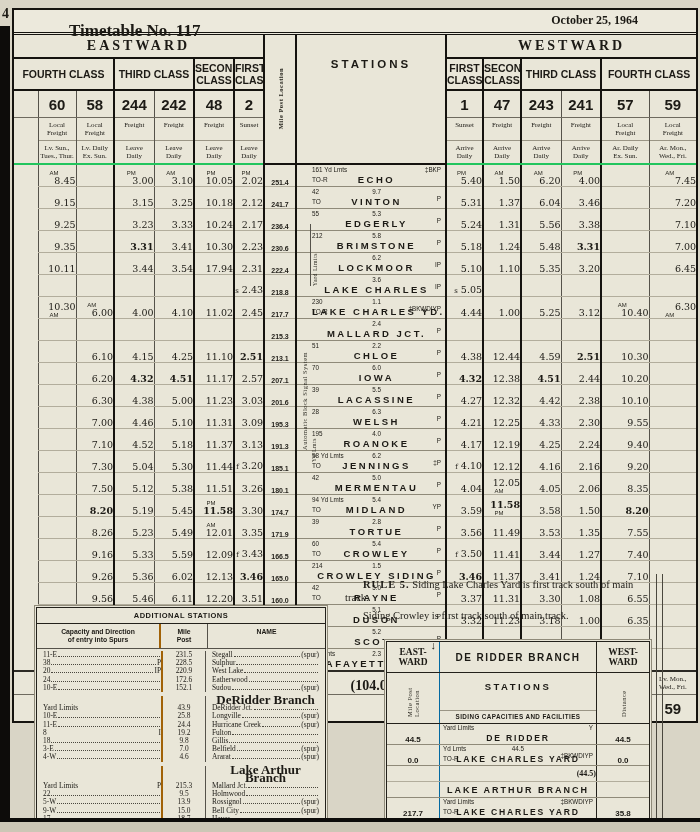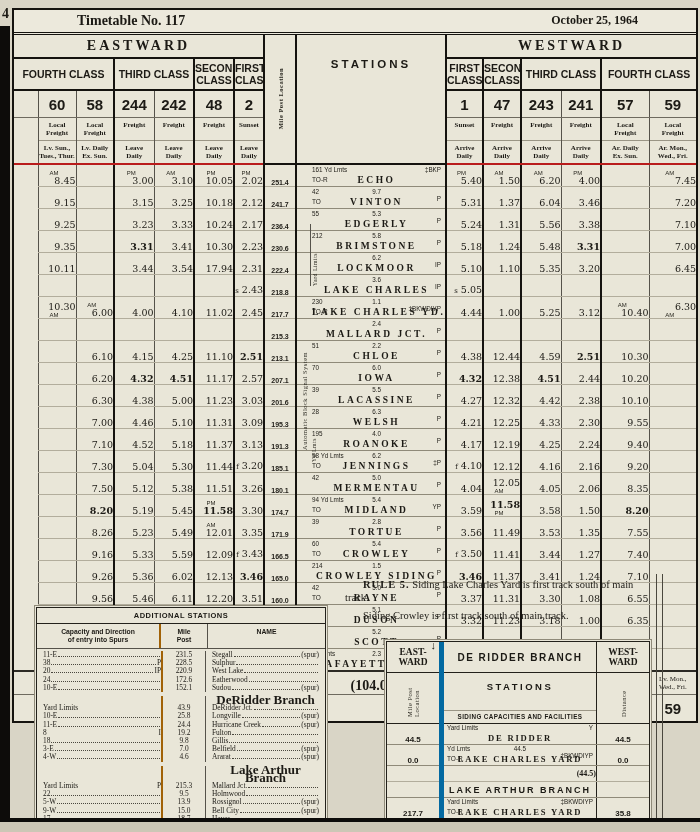--- a/index.html
+++ b/index.html
@@ -12,21 +12,21 @@
   .page-num{position:absolute;left:2px;top:6px;font-weight:bold;font-size:14px;}
   .pencil{position:absolute;left:652px;top:16px;width:0;height:0;border-left:5px solid transparent;
           border-right:3px solid transparent;border-bottom:12px solid #6b6256;transform:rotate(32deg);}
   .edge-r{position:absolute;left:656px;top:574px;width:5px;height:244px;
           border-left:1.5px solid #4a473e;border-right:1.5px solid #4a473e;}
 
   
   .sheet{position:absolute;left:12px;top:8px;width:682px;background:#e9e6d8;
          border:2px solid #15130f;}
   .masthead{position:relative;height:22px;border-bottom:3px double #15130f;background:#ece9dc;}
-  .masthead .tt{position:absolute;left:55px;top:3px;font-weight:bold;font-size:14px;margin-left:8px;}
+  .masthead .tt{position:absolute;left:55px;top:11px;font-weight:bold;font-size:17px;}
   .masthead .ttl{position:absolute;left:0;right:0;top:2px;text-align:center;font-weight:bold;
                  font-size:13.5px;letter-spacing:2px;}
   .masthead .dt{position:absolute;right:58px;top:3px;font-weight:bold;font-size:12px;}
 
   table.main{border-collapse:collapse;table-layout:fixed;width:682px;}
   table.main td{padding:0;vertical-align:bottom;overflow:hidden;}
 
   
   td.c60{border-left:1px solid #55524a}
   td.c58,td.c242,td.c59,td.c241{border-left:1px solid #55524a}
@@ -35,21 +35,21 @@
 
   tr.r-title td{height:22px;vertical-align:middle;text-align:center;font-weight:bold;
                 font-size:14px;letter-spacing:3px;border-bottom:2px solid #15130f;
                 font-family:"Liberation Serif",serif;}
   tr.r-class td{height:30px;vertical-align:middle;text-align:center;font-weight:bold;
                 font-size:10.5px;font-family:"Liberation Sans",sans-serif;
                 border-bottom:2px solid #15130f;}
   tr.r-num td{height:26px;vertical-align:middle;text-align:center;font-weight:bold;
               font-size:15px;font-family:"Liberation Sans",sans-serif;
               border-bottom:1px solid #6e6a5f;}
-  tr.r-ts td{border-bottom:2px solid #b91c1c;font-weight:bold;}
+  tr.r-ts td{border-bottom:2px solid #22c55e;}
   .ts-in{font-size:7px;text-align:center;line-height:8px;}
   .ts-in .type{padding:3px 0 3px;border-bottom:1px solid #9a9585;min-height:16px;}
   .ts-in .schd{padding:3px 0 3px;min-height:16px;}
 
   
   td.hdr-mp{vertical-align:middle;border-bottom:2px solid #15130f;}
   .rot{writing-mode:vertical-rl;transform:rotate(180deg);font-size:6.5px;margin:0 auto;
        line-height:7px;letter-spacing:.5px;color:#2a2820;}
   td.hdr-sta{vertical-align:top;border-bottom:2px solid #15130f;}
   .sta-hd{position:relative;height:100%;}
@@ -69,21 +69,21 @@
   td.sta.scelltd{border-bottom:1px solid #8f8a79;}
   .scell{position:relative;padding:1px 4px 1px 15px;}
   .l1{position:relative;height:7px;font-size:6.3px;line-height:7px;
       font-family:"Liberation Sans",sans-serif;color:#23211b;}
   .l1 .cap{position:absolute;left:0;}
   .l1 .dist{display:block;text-align:center;}
   .l1 .fac{position:absolute;right:0;}
   .l2{position:relative;text-align:center;line-height:10px;}
   .l2 .pre{position:absolute;left:0;bottom:0;font-size:6.5px;font-family:"Liberation Sans",sans-serif;}
   .l2 .nm{font-weight:bold;font-size:9.5px;letter-spacing:2.5px;
-          font-family:Liberation Serif, serif;white-space:nowrap;}
+          font-family:Liberation Sans, sans-serif;white-space:nowrap;}
 
   
   tr.r-f1 td{border-top:2px solid #2c2a24;border-bottom:1px solid #6e6a5f;}
   td.tot{text-align:center;font-size:14px;font-weight:bold;vertical-align:middle;}
   tr.r-f2 td{height:26px;vertical-align:middle;text-align:center;font-weight:bold;
              font-size:15px;font-family:"Liberation Sans",sans-serif;}
 
   
   .abs-label{position:absolute;left:286px;top:200px;height:240px;width:9px;}
   .abs-label .rot{font-size:6.5px;height:100%;}
@@ -117,21 +117,21 @@
   .ldr .dots{flex:1;border-bottom:1px dotted #4a473e;margin:0 1px 2px;}
   .ldr .gap{flex:1;}
   .branch-hd{text-align:center;font-weight:bold;font-size:13px;padding-top:4px;}
   .add-sp{height:4px;}
 
   .dr-box{position:absolute;left:386px;top:641px;width:262px;background:#e9e6d8;
           border:1.5px solid #23211b;box-shadow:0 0 0 1px #e9e6d8,0 0 0 2px #8f8a79;}
   table.dr{border-collapse:collapse;table-layout:fixed;width:100%;}
   table.dr td{padding:0;overflow:hidden;}
   td.drc1,td.drc3{width:52px;}
-  td.drc2{border-left:5px solid #0369a1;border-right:1px solid #23211b;}
+  td.drc2{border-left:1px solid #0369a1;border-right:1px solid #23211b;}
   tr.dr-h td{height:30px;vertical-align:middle;text-align:center;font-weight:bold;
              border-bottom:1px solid #23211b;}
   .dr-ward{font-size:9.5px;line-height:10px;font-family:"Liberation Serif",serif;position:relative;}
   .dr-arrow-dn{position:absolute;right:3px;top:-2px;font-weight:normal;font-size:11px;}
   .dr-title{font-size:10px;letter-spacing:1.5px;font-family:"Liberation Sans",sans-serif;}
   tr.dr-sub td{height:42px;vertical-align:middle;border-bottom:1px solid #23211b;}
   .dr-sta{position:relative;height:42px;}
   .dr-sta .t{text-align:center;font-weight:bold;font-size:9.5px;letter-spacing:2.5px;
              margin-top:8px;font-family:"Liberation Sans",sans-serif;}
   .dr-sta .s{position:absolute;left:0;right:0;bottom:0;border-top:1px solid #9a9585;

